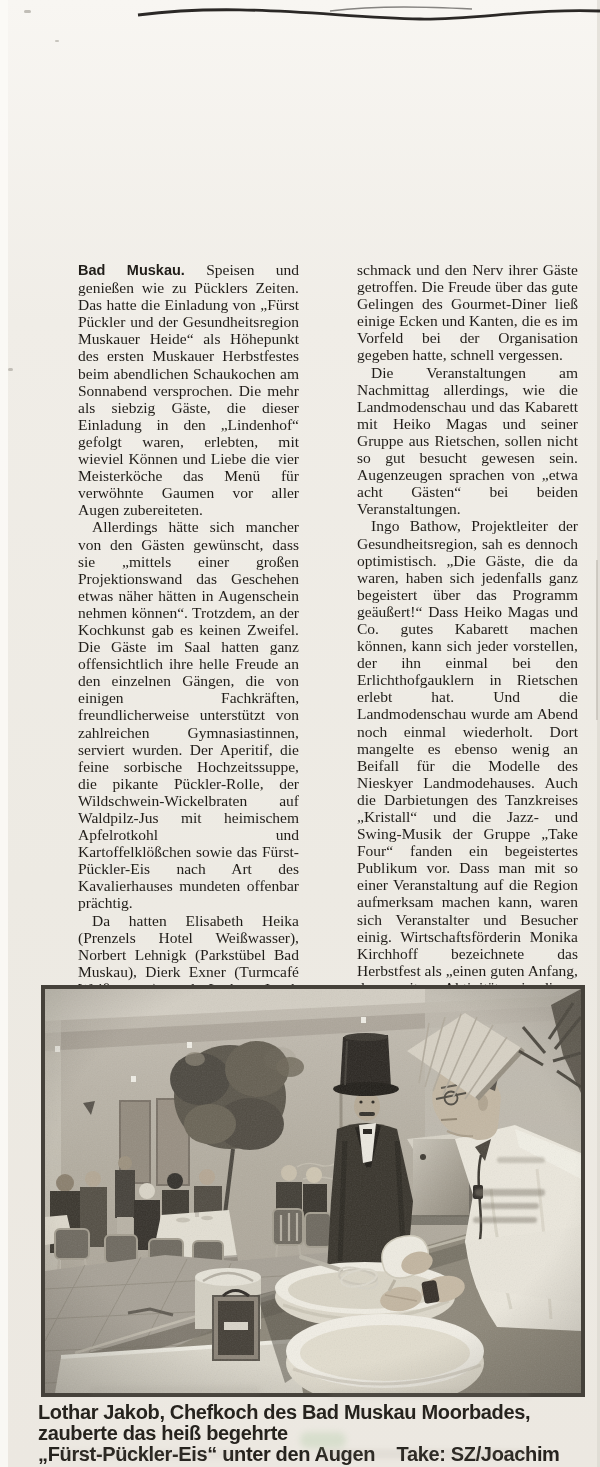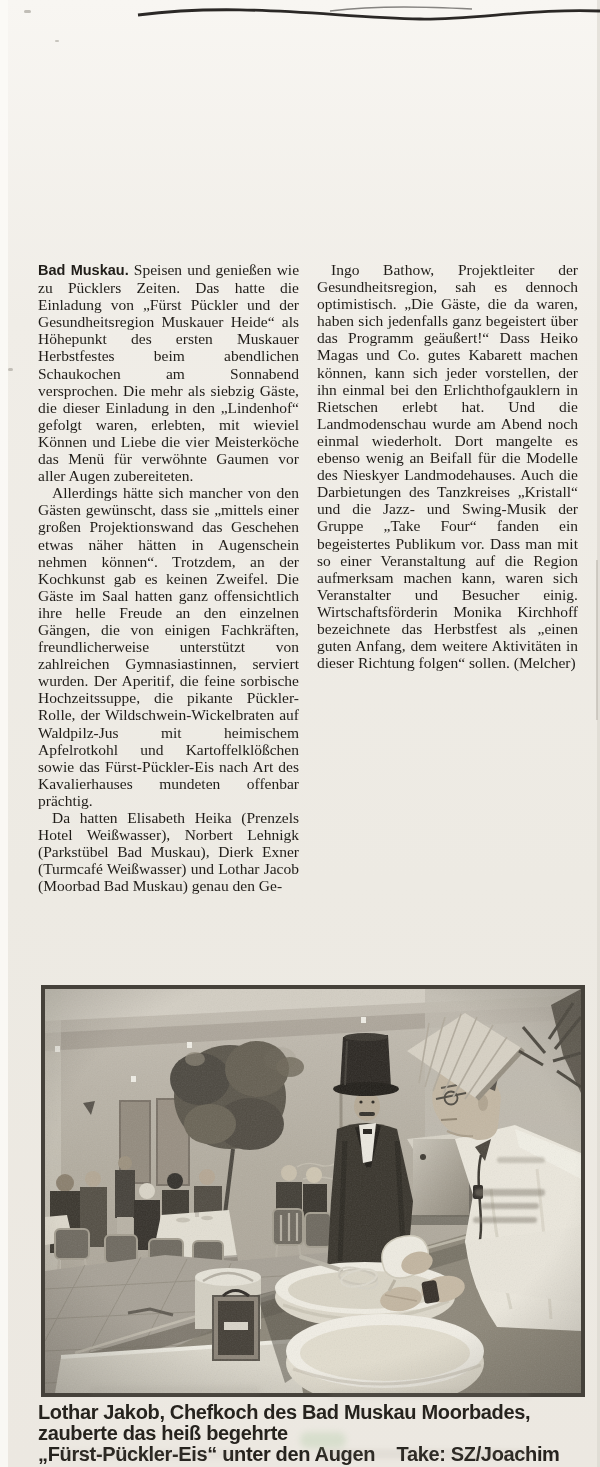--- a/index.html
+++ b/index.html
@@ -19,21 +19,21 @@
   }
   .subhead{
     position:absolute;left:0;top:205px;width:540px;text-align:center;
     font-family:"Liberation Sans",sans-serif;font-weight:bold;font-size:19px;line-height:22px;
     letter-spacing:-0.3px;color:#1d1b17;
   }
   .columns{
     position:absolute;left:38px;top:261px;width:540px;display:flex;gap:18px;
   }
   .col{width:261px;font-size:15.5px;line-height:17.1px;text-align:justify;
-    -webkit-hyphens:auto;hyphens:auto;color:#201d19;}
+    -webkit-hyphens:auto;hyphens:auto;color:#201d19;margin-left:40px;}
   .col p{margin:0;}
   .col p.indent{text-indent:14px;}
   .lead{font-family:"Liberation Sans",sans-serif;font-weight:bold;font-size:14.5px;}
   .photo-frame{
     position:absolute;left:41px;top:985px;width:536px;height:404px;
     border:4px solid #45413a;background:#b6b0a5;box-sizing:content-box;
   }
   .photo-frame svg{display:block;}
   .caption{
     position:absolute;left:38px;top:1402px;width:540px;
@@ -71,20 +71,22 @@
 
 
 
   <div class="columns">
     <div class="col">
       <p><span class="lead">Bad Muskau.</span><span> Speisen und genießen wie zu Pücklers Zeiten. Das hatte die Einladung von „Fürst Pückler und der Gesundheitsregion Muskauer Heide“ als Höhepunkt des ersten Muskauer Herbstfestes beim abendlichen Schaukochen am Sonnabend versprochen. Die mehr als siebzig Gäste, die dieser Einladung in den „Lindenhof“ gefolgt waren, erlebten, mit wieviel Können und Liebe die vier Meisterköche das Menü für verwöhnte Gaumen vor aller Augen zubereiteten.</span></p>
       <p class="indent">Allerdings hätte sich mancher von den Gästen gewünscht, dass sie „mittels einer großen Projektionswand das Geschehen etwas näher hätten in Augenschein nehmen können“. Trotzdem, an der Kochkunst gab es keinen Zweifel. Die Gäste im Saal hatten ganz offensichtlich ihre helle Freude an den einzelnen Gängen, die von einigen Fachkräften, freundlicherweise unterstützt von zahlreichen Gymnasiastinnen, serviert wurden. Der Aperitif, die feine sorbische Hochzeitssuppe, die pikante Pückler-Rolle, der Wildschwein-Wickelbraten auf Waldpilz-Jus mit heimischem Apfelrotkohl und Kartoffelklößchen sowie das Fürst-Pückler-Eis nach Art des Kavalierhauses mundeten offenbar prächtig.</p>
       <p class="indent">Da hatten Elisabeth Heika (Prenzels Hotel Weißwasser), Norbert Lehnigk (Parkstübel Bad Muskau), Dierk Exner (Turmcafé Weißwasser) und Lothar Jacob (Moorbad Bad Muskau) genau den Ge-</p>
     </div>
     <div class="col">
+      <p>schmack und den Nerv ihrer Gäste getroffen. Die Freude über das gute Gelingen des Gourmet-Diner ließ einige Ecken und Kanten, die es im Vorfeld bei der Organisation gegeben hatte, schnell vergessen.</p>
+      <p class="indent">Die Veranstaltungen am Nachmittag allerdings, wie die Landmodenschau und das Kabarett mit Heiko Magas und seiner Gruppe aus Rietschen, sollen nicht so gut besucht gewesen sein. Augenzeugen sprachen von „etwa acht Gästen“ bei beiden Veranstaltungen.</p>
       <p class="indent">Ingo Bathow, Projektleiter der Gesundheitsregion, sah es dennoch optimistisch. „Die Gäste, die da waren, haben sich jedenfalls ganz begeistert über das Programm geäußert!“ Dass Heiko Magas und Co. gutes Kabarett machen können, kann sich jeder vorstellen, der ihn einmal bei den Erlichthofgauklern in Rietschen erlebt hat. Und die Landmodenschau wurde am Abend noch einmal wiederholt. Dort mangelte es ebenso wenig an Beifall für die Modelle des Nieskyer Landmodehauses. Auch die Darbietungen des Tanzkreises „Kristall“ und die Jazz- und Swing-Musik der Gruppe „Take Four“ fanden ein begeistertes Publikum vor. Dass man mit so einer Veranstaltung auf die Region aufmerksam machen kann, waren sich Veranstalter und Besucher einig. Wirtschaftsförderin Monika Kirchhoff bezeichnete das Herbstfest als „einen guten Anfang, dem weitere Aktivitäten in dieser Richtung folgen“ sollen. (Melcher)</p>
     </div>
   </div>
 
   <figure class="photo-frame" style="margin:0">
     <svg width="536" height="404" viewBox="0 0 536 404">
       <defs>
         <linearGradient id="wallGrad" x1="0" y1="0" x2="0" y2="1">
           <stop offset="0" stop-color="#c3bdb2"></stop>
             <stop offset="0.45" stop-color="#b2ac9f"></stop>

